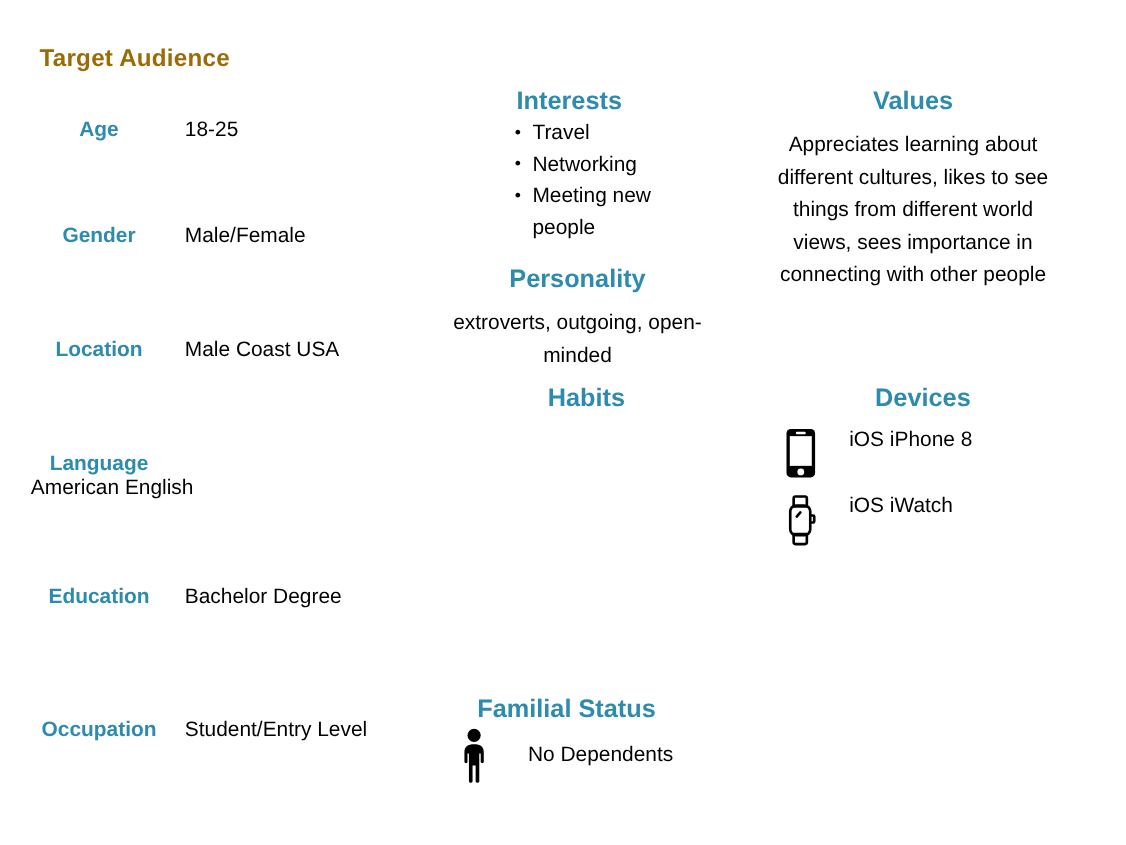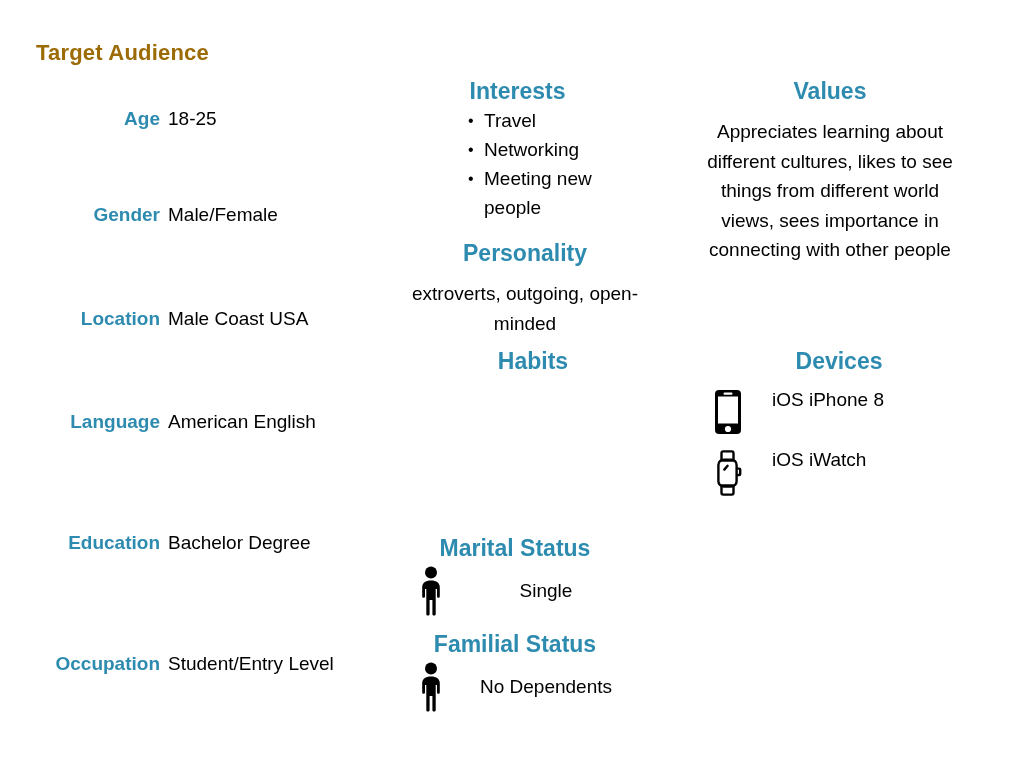--- a/index.html
+++ b/index.html
@@ -60,21 +60,21 @@
   .attr-row {
     position: absolute;
     left: 0;
     width: 380px;
     height: 28px;
     display: flex;
     align-items: baseline;
   }
   .attr-label {
     width: 140px;
-    text-align: right;
+    text-align: center;
     font-size: 19px;
     font-weight: bold;
     color: #2e8bb0;
     white-space: nowrap;
     padding-right: 0;
   }
   .attr-value {
     font-size: 19px;
     color: #000000;
     white-space: nowrap;
@@ -173,21 +173,21 @@
     <div class="attr-row" style="top:104px;">
       <div class="attr-label">Gender</div>
       <div class="attr-value">Male/Female</div>
     </div>
 
     <div class="attr-row" style="top:208px;">
       <div class="attr-label">Location</div>
       <div class="attr-value">Male Coast USA</div>
     </div>
 
-    <div class="attr-row" style="top:311px;">
+    <div class="attr-row" style="top:311px;flex-direction:column;">
       <div class="attr-label">Language</div>
       <div class="attr-value">American English</div>
     </div>
 
     <div class="attr-row" style="top:432px;">
       <div class="attr-label">Education</div>
       <div class="attr-value">Bachelor Degree</div>
     </div>
 
     <div class="attr-row" style="top:553px;">
@@ -208,32 +208,20 @@
 
   <div class="personality-block">
     <div class="section-heading">Personality</div>
     <div class="body-text">extroverts, outgoing, open-minded</div>
   </div>
 
   <div class="habits-block">
     <div class="section-heading">Habits</div>
   </div>
 
-  <div class="marital-block">
-    <div class="section-heading">Marital Status</div>
-    <div class="icon-row">
-      <div class="person-icon-wrap">
-        <svg width="26" height="50" viewBox="0 0 26 50" aria-hidden="true">
-          <circle cx="13" cy="6.5" r="6" fill="#000"></circle>
-          <path d="M13 14.5 C7.4 14.5 4.2 16.6 4.2 21.6 L4.2 30.5 C4.2 32.2 7.0 32.2 7.0 30.5 L7.0 23.0 L8.3 23.0 L8.3 48.2 C8.3 50.0 11.6 50.0 11.6 48.2 L11.6 34.0 L14.4 34.0 L14.4 48.2 C14.4 50.0 17.7 50.0 17.7 48.2 L17.7 23.0 L19.0 23.0 L19.0 30.5 C19.0 32.2 21.8 32.2 21.8 30.5 L21.8 21.6 C21.8 16.6 18.6 14.5 13 14.5 Z" fill="#000"></path>
-        </svg>
-      </div>
-      <div class="icon-caption">Single</div>
-    </div>
-  </div>
 
   <div class="familial-block">
     <div class="section-heading">Familial Status</div>
     <div class="icon-row">
       <div class="person-icon-wrap">
         <svg width="26" height="50" viewBox="0 0 26 50" aria-hidden="true">
           <circle cx="13" cy="6.5" r="6" fill="#000"></circle>
           <path d="M13 14.5 C7.4 14.5 4.2 16.6 4.2 21.6 L4.2 30.5 C4.2 32.2 7.0 32.2 7.0 30.5 L7.0 23.0 L8.3 23.0 L8.3 48.2 C8.3 50.0 11.6 50.0 11.6 48.2 L11.6 34.0 L14.4 34.0 L14.4 48.2 C14.4 50.0 17.7 50.0 17.7 48.2 L17.7 23.0 L19.0 23.0 L19.0 30.5 C19.0 32.2 21.8 32.2 21.8 30.5 L21.8 21.6 C21.8 16.6 18.6 14.5 13 14.5 Z" fill="#000"></path>
         </svg>
       </div>

